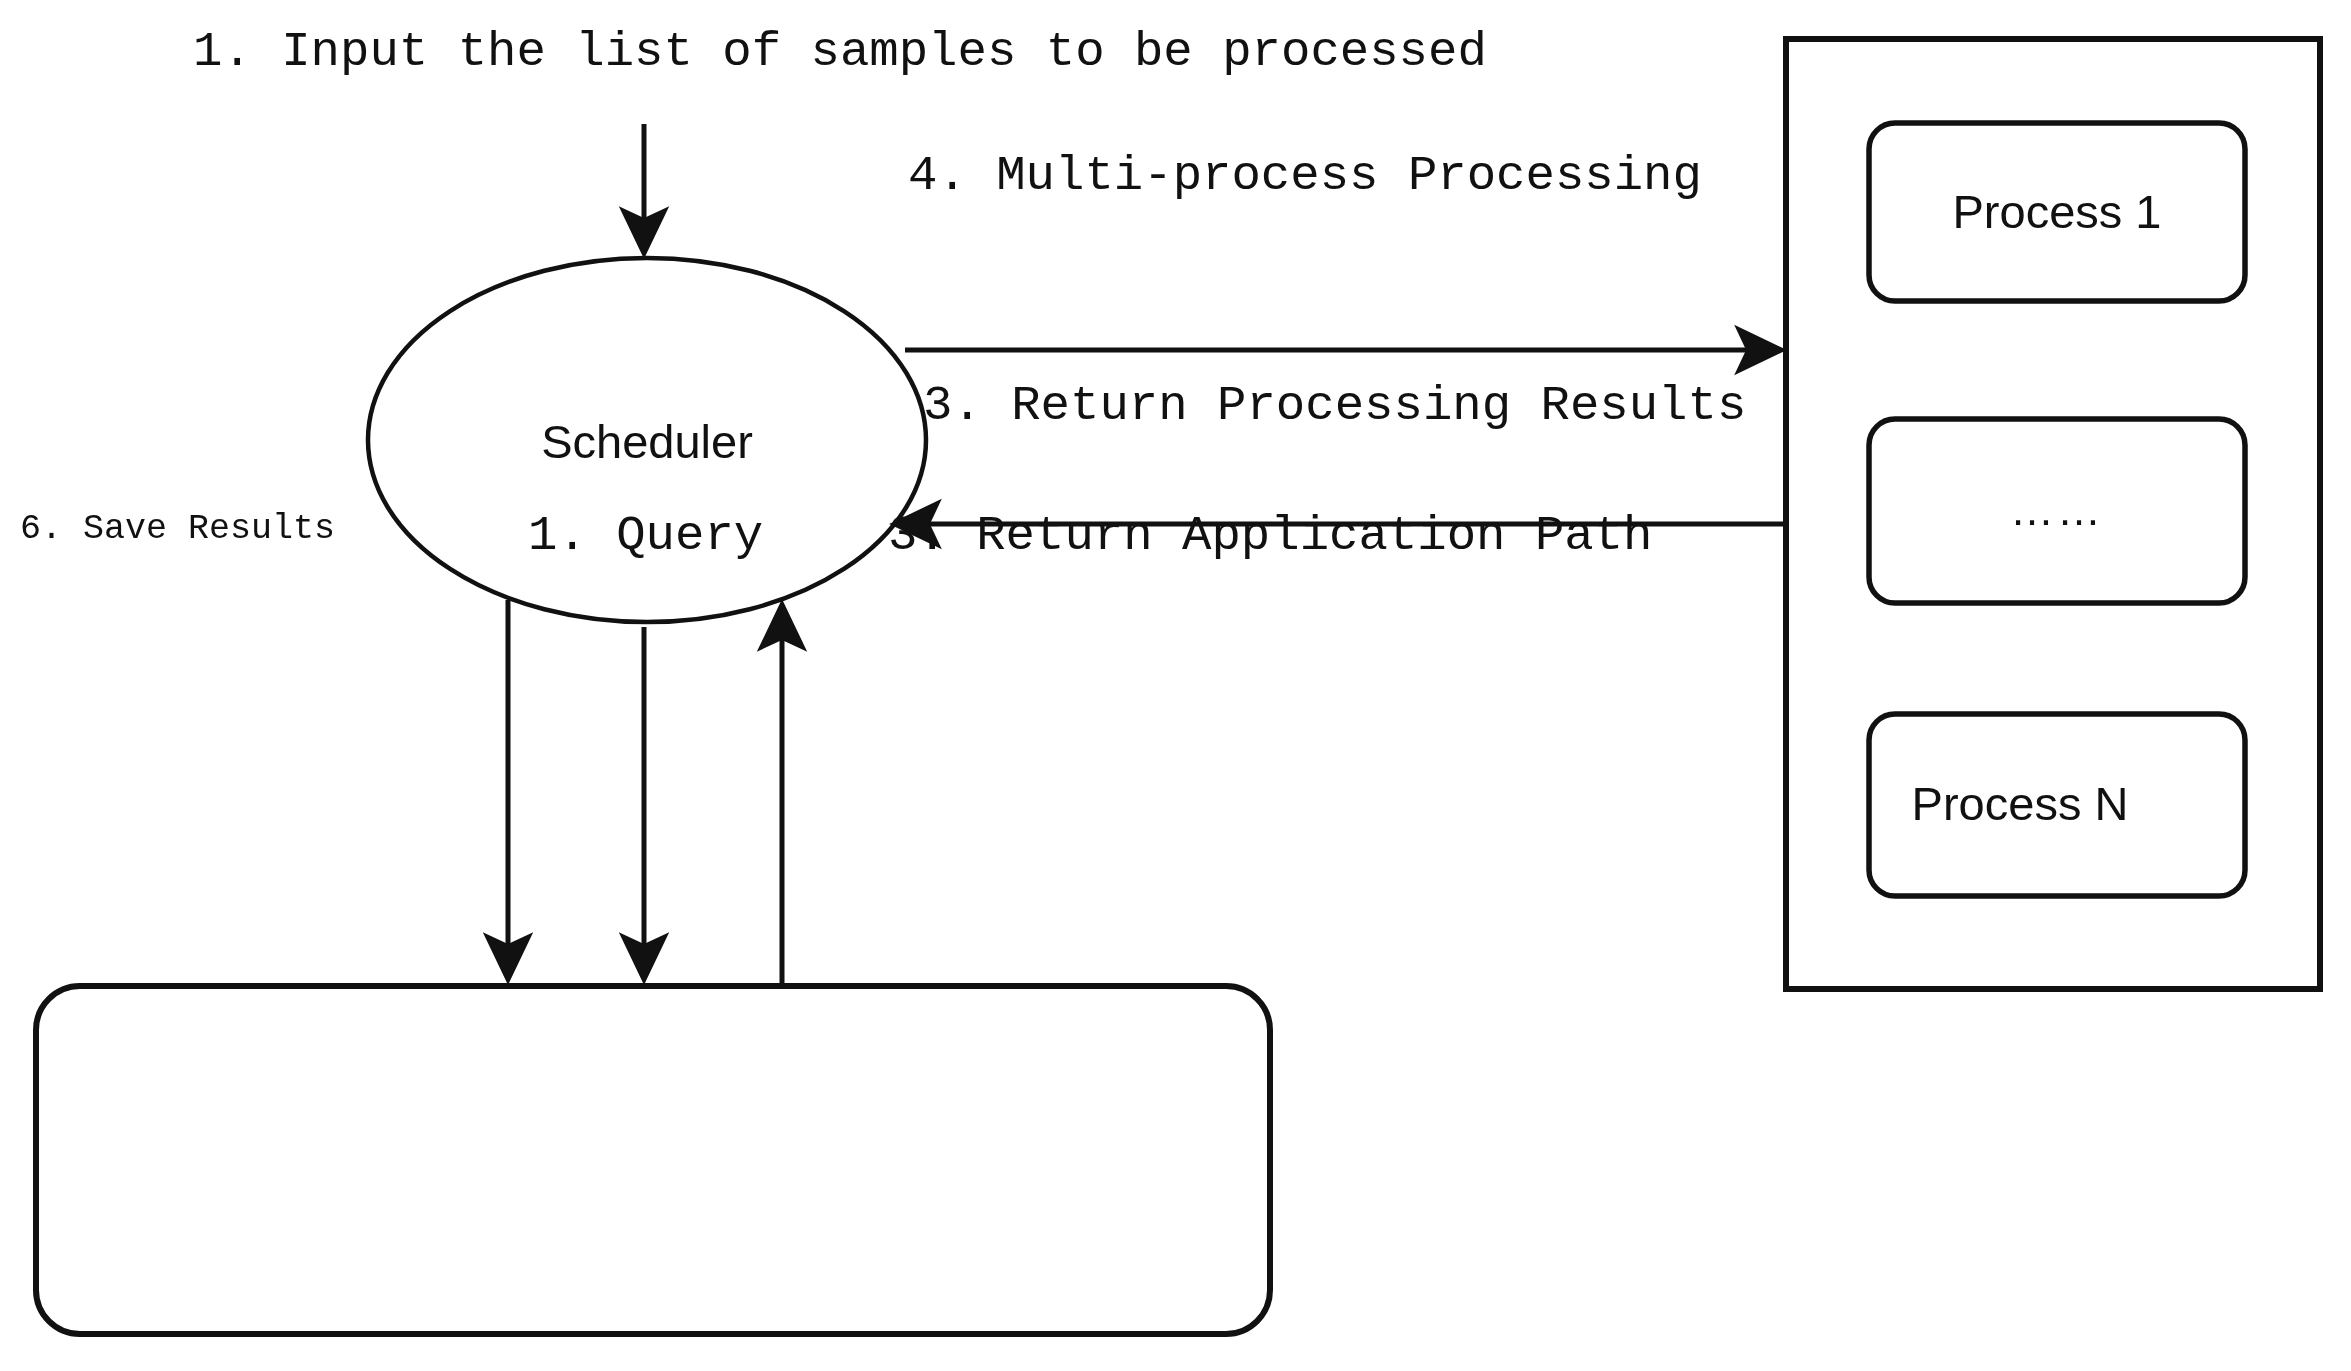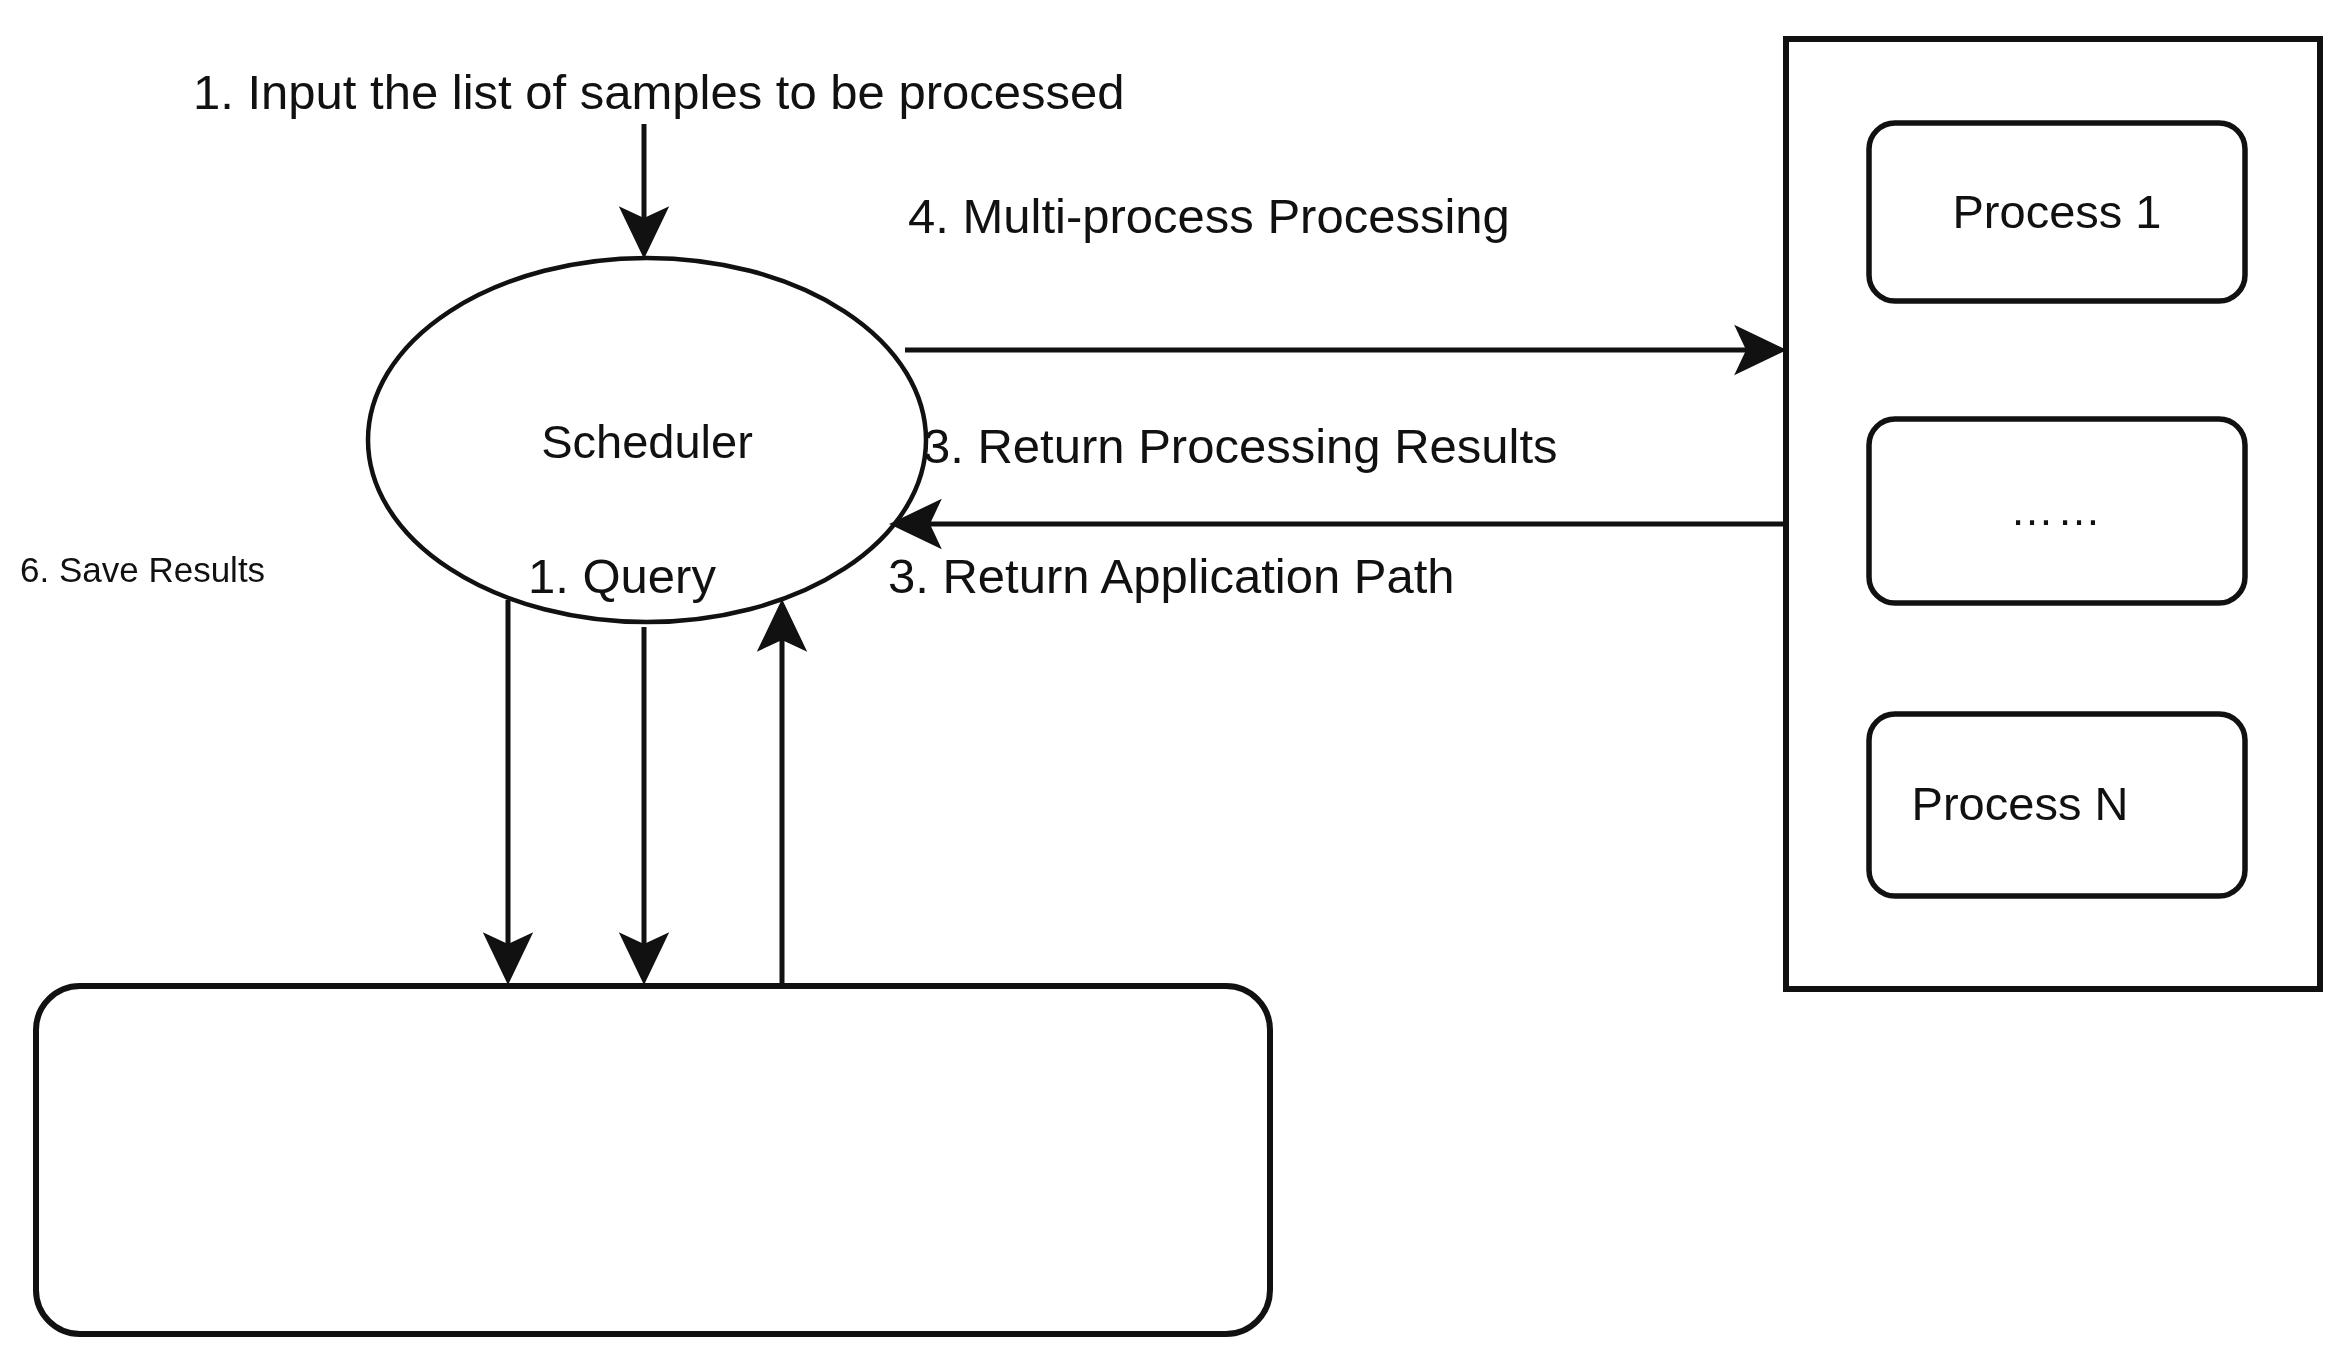--- a/index.html
+++ b/index.html
@@ -20,23 +20,22 @@
     position: absolute;
     left: 0;
     top: 0;
     width: 2351px;
     height: 1371px;
   }
   .lbl {
     position: absolute;
     white-space: nowrap;
     color: #111111;
-    font-family: Liberation Sans, sans-serif;
+    font-family: Liberation Mono, monospace;
     line-height: 1;
-    margin-top: 40px;
   }
   .node-text {
     position: absolute;
     text-align: center;
     white-space: nowrap;
     color: #111111;
     font-family: Liberation Sans, sans-serif;
     line-height: 1;
   }
 

